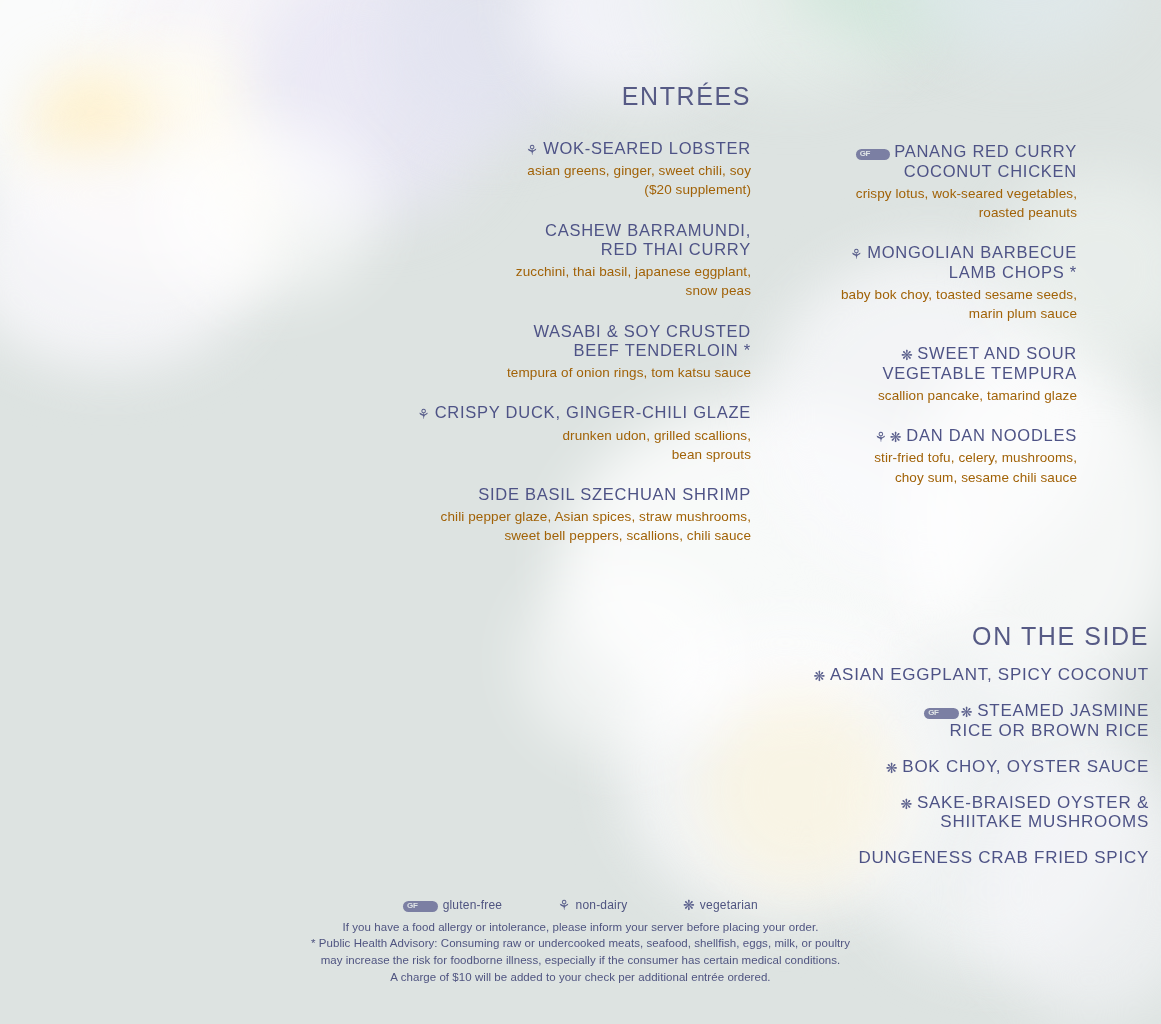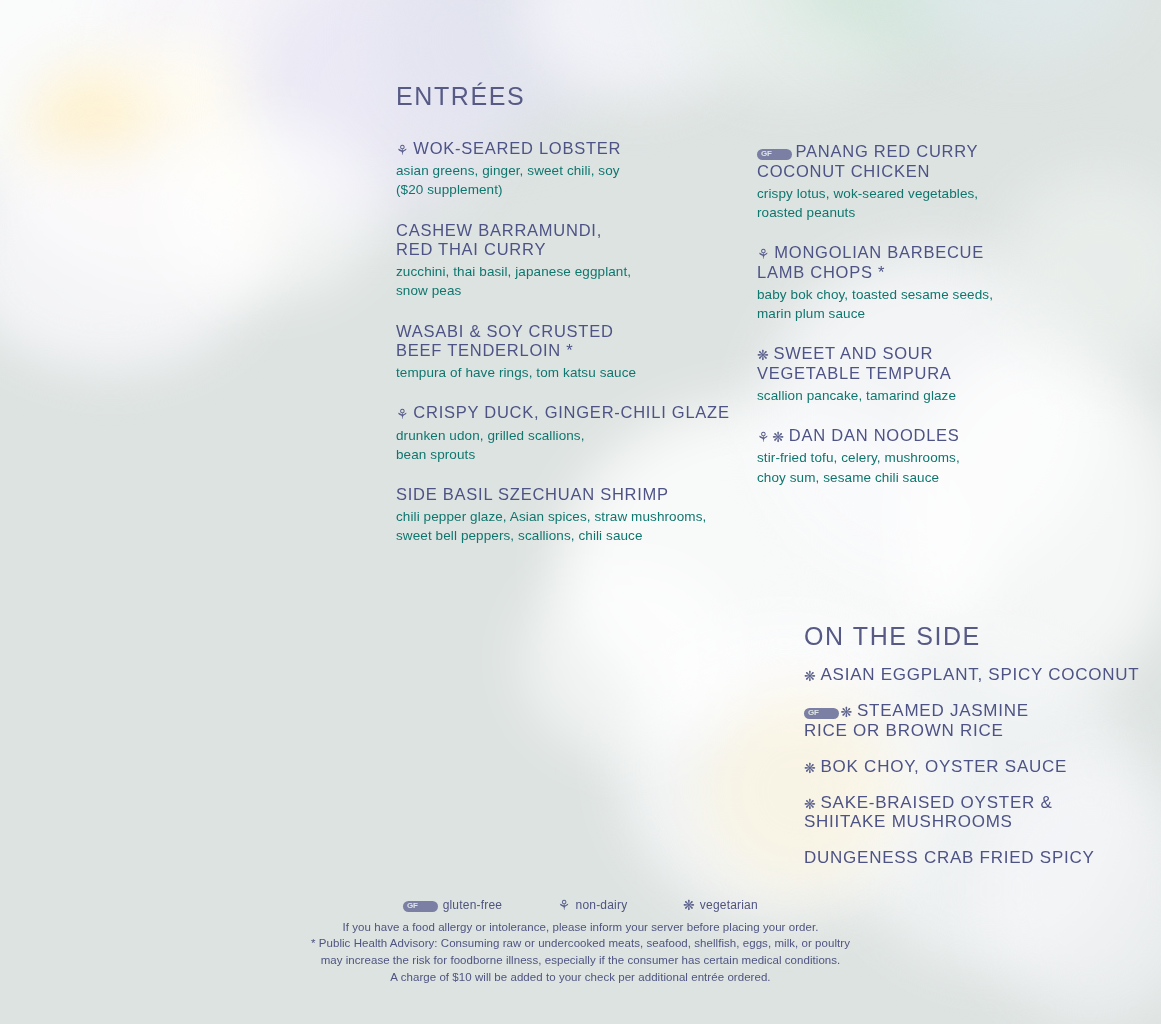--- a/index.html
+++ b/index.html
@@ -44,36 +44,36 @@
   
   .page { position: relative; width: 1161px; height: 1024px; }
 
   .section-title {
     font-size: 25px;
     letter-spacing: 1.6px;
     color: #565a85;
     font-weight: 400;
   }
 
-  .col { position: absolute; }
+  .col { position: absolute; text-align: right; }
   .col-left  { left: 396px; top: 82px;  width: 355px; }
   .col-right { left: 757px; top: 142px; width: 320px; }
   .col-side  { left: 804px; top: 622px; width: 345px; }
 
   .item { margin-bottom: 21px; }
   .item-name {
     font-size: 16.5px;
     letter-spacing: 0.75px;
     color: #4e5386;
     line-height: 1.17;
     font-weight: 400;
   }
   .item-desc {
     font-size: 13.5px;
-    color: #0f766e;
+    color: #a16207;
     line-height: 1.42;
     margin-top: 3px;
     letter-spacing: 0.1px;
   }
 
   .marks { display: inline; white-space: nowrap; margin-right: 2px; }
   .mk { display: inline-block; vertical-align: -1px; margin-right: 2px; }
 
   
   .mk-gf {
@@ -145,21 +145,21 @@
         <div class="item">
           <div class="item-name"><span class="marks"><span class="mk mk-nd">⚘</span></span>WOK-SEARED LOBSTER</div>
           <div class="item-desc">asian greens, ginger, sweet chili, soy<br>($20 supplement)</div>
         </div>
         <div class="item">
           <div class="item-name">CASHEW BARRAMUNDI,<br>RED THAI CURRY</div>
           <div class="item-desc">zucchini, thai basil, japanese eggplant,<br>snow peas</div>
         </div>
         <div class="item">
           <div class="item-name">WASABI &amp; SOY CRUSTED<br>BEEF TENDERLOIN *</div>
-          <div class="item-desc">tempura of have rings, tom katsu sauce</div>
+          <div class="item-desc">tempura of onion rings, tom katsu sauce</div>
         </div>
         <div class="item">
           <div class="item-name"><span class="marks"><span class="mk mk-nd">⚘</span></span>CRISPY DUCK, GINGER-CHILI GLAZE</div>
           <div class="item-desc">drunken udon, grilled scallions,<br>bean sprouts</div>
         </div>
         <div class="item">
           <div class="item-name">SIDE BASIL SZECHUAN SHRIMP</div>
           <div class="item-desc">chili pepper glaze, Asian spices, straw mushrooms,<br>sweet bell peppers, scallions, chili sauce</div>
         </div>
       </div>

